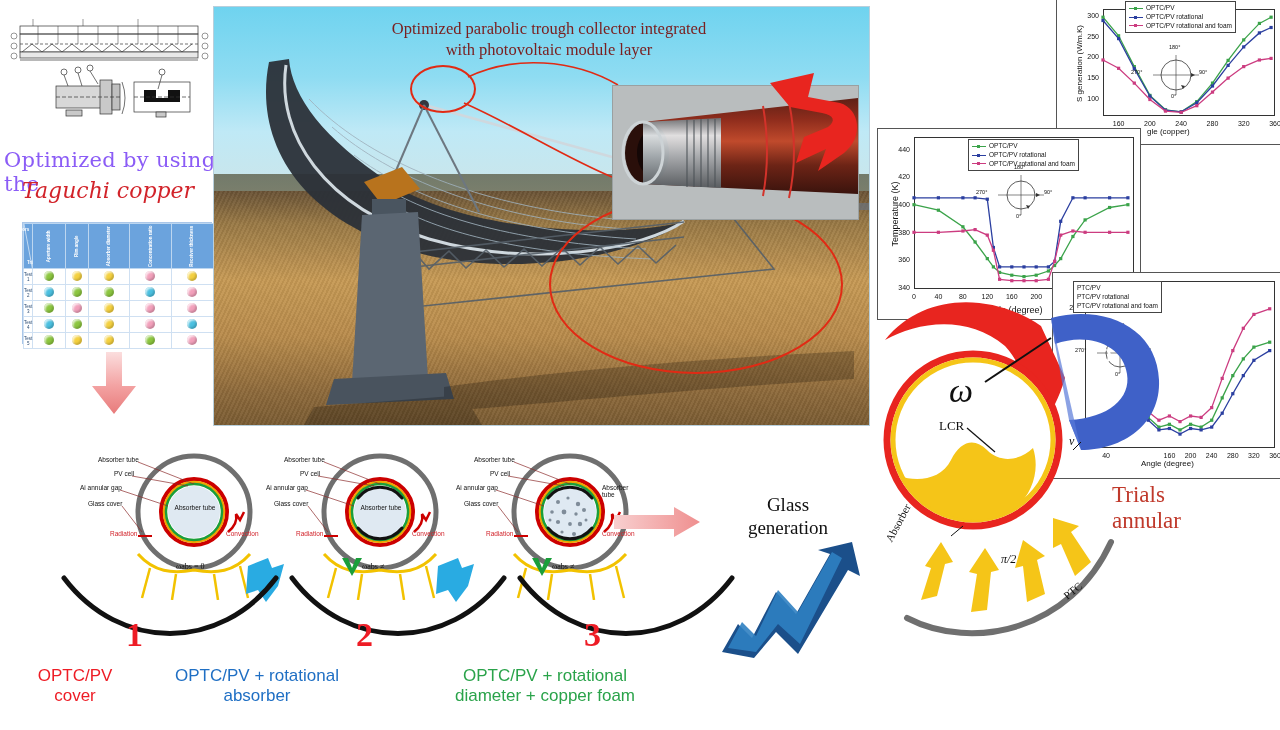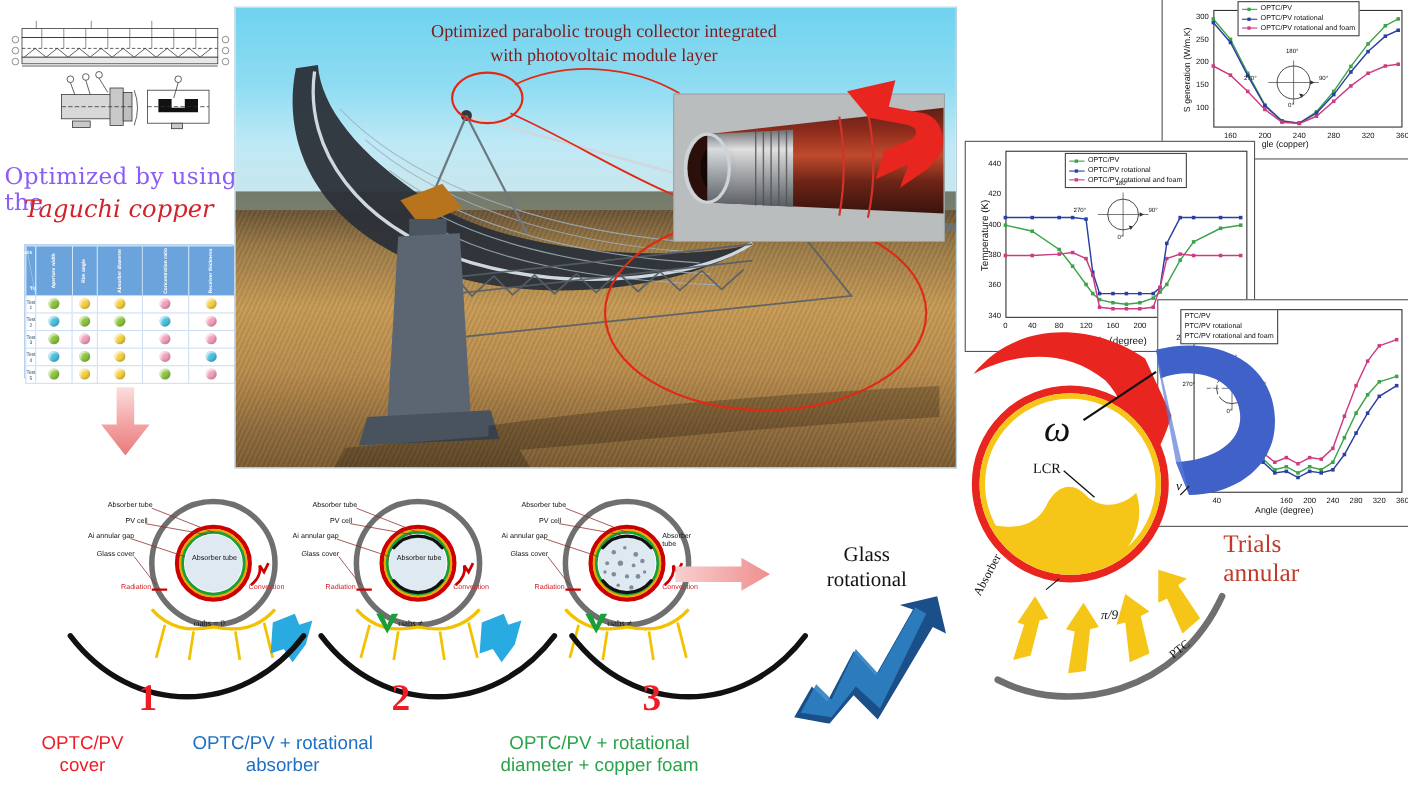--- a/index.html
+++ b/index.html
@@ -802,21 +802,21 @@
       <linearGradient id="pr" x1="0" y1="0" x2="1" y2="0">
     <stop offset="0%" stop-color="#f8cfcf"></stop>
         <stop offset="100%" stop-color="#ef8f8f"></stop>
       </linearGradient>
     </defs>
   <path d="M2 10 H62 V2 L88 17 L62 32 V24 H2 Z" fill="url(#pr)"></path>
 </svg>
 
 <div class="abs" id="higheff">
   <span>Glass</span><br>
-  <span>rotational</span>
+  <span>generation</span>
 </div>
 <svg class="abs" id="growth" viewBox="0 0 150 118">
   <path d="M4 112 L20 84 L34 98 L58 52 L78 74 L112 14 L100 10 L134 2 L142 36 L130 30 L80 114 L58 92 L36 118 Z" fill="#1b4f8a"></path>
   <path d="M10 108 L24 82 L38 96 L60 50 L80 72 L114 12 L124 18 L82 104 L60 84 L38 112 Z" fill="#2f7fc1" opacity="0.9"></path>
 </svg>
 
 <div class="abs" id="rotary">
   <svg width="320" height="340" viewBox="0 0 320 340">
 
     <path d="M30 40 C 70 -10, 140 -6, 186 26 L210 78 C 196 126, 168 150, 150 158 C 176 120, 178 76, 150 46 C 112 14, 62 22, 30 40 Z" fill="#e8251f"></path>
@@ -842,20 +842,20 @@
 
     <line x1="196" y1="38" x2="130" y2="82" stroke="#111" stroke-width="2"></line>
     <line x1="96" y1="236" x2="108" y2="226" stroke="#111" stroke-width="1"></line>
     <line x1="218" y1="150" x2="226" y2="142" stroke="#111" stroke-width="1"></line>
   </svg>
   <span class="rlab" style="left:94px;top:72px;font-size:34px;font-style:italic;">ω</span>
   <span class="rlab" style="left:236px;top:36px;font-size:30px;font-style:italic;color:#fff;">ω</span>
   <span class="rlab" style="left:84px;top:118px;font-size:13px;">LCR</span>
   <span class="rlab" style="left:28px;top:238px;font-size:11px;transform:rotate(-62deg);transform-origin:left top;">Absorber</span>
   <span class="rlab" style="left:206px;top:292px;font-size:11px;transform:rotate(-38deg);transform-origin:left top;">PTC</span>
-  <span class="rlab" style="left:146px;top:252px;font-size:12px;font-style:italic;">π/9</span>
+  <span class="rlab" style="left:146px;top:252px;font-size:12px;font-style:italic;">π/2</span>
   <span class="rlab" style="left:214px;top:134px;font-size:12px;font-style:italic;">v</span>
 </div>
 
 <div class="abs" id="rotarytext">
   <span>Trials</span><br>
   <span>annular</span>
 </div>
 
 </body></html>

